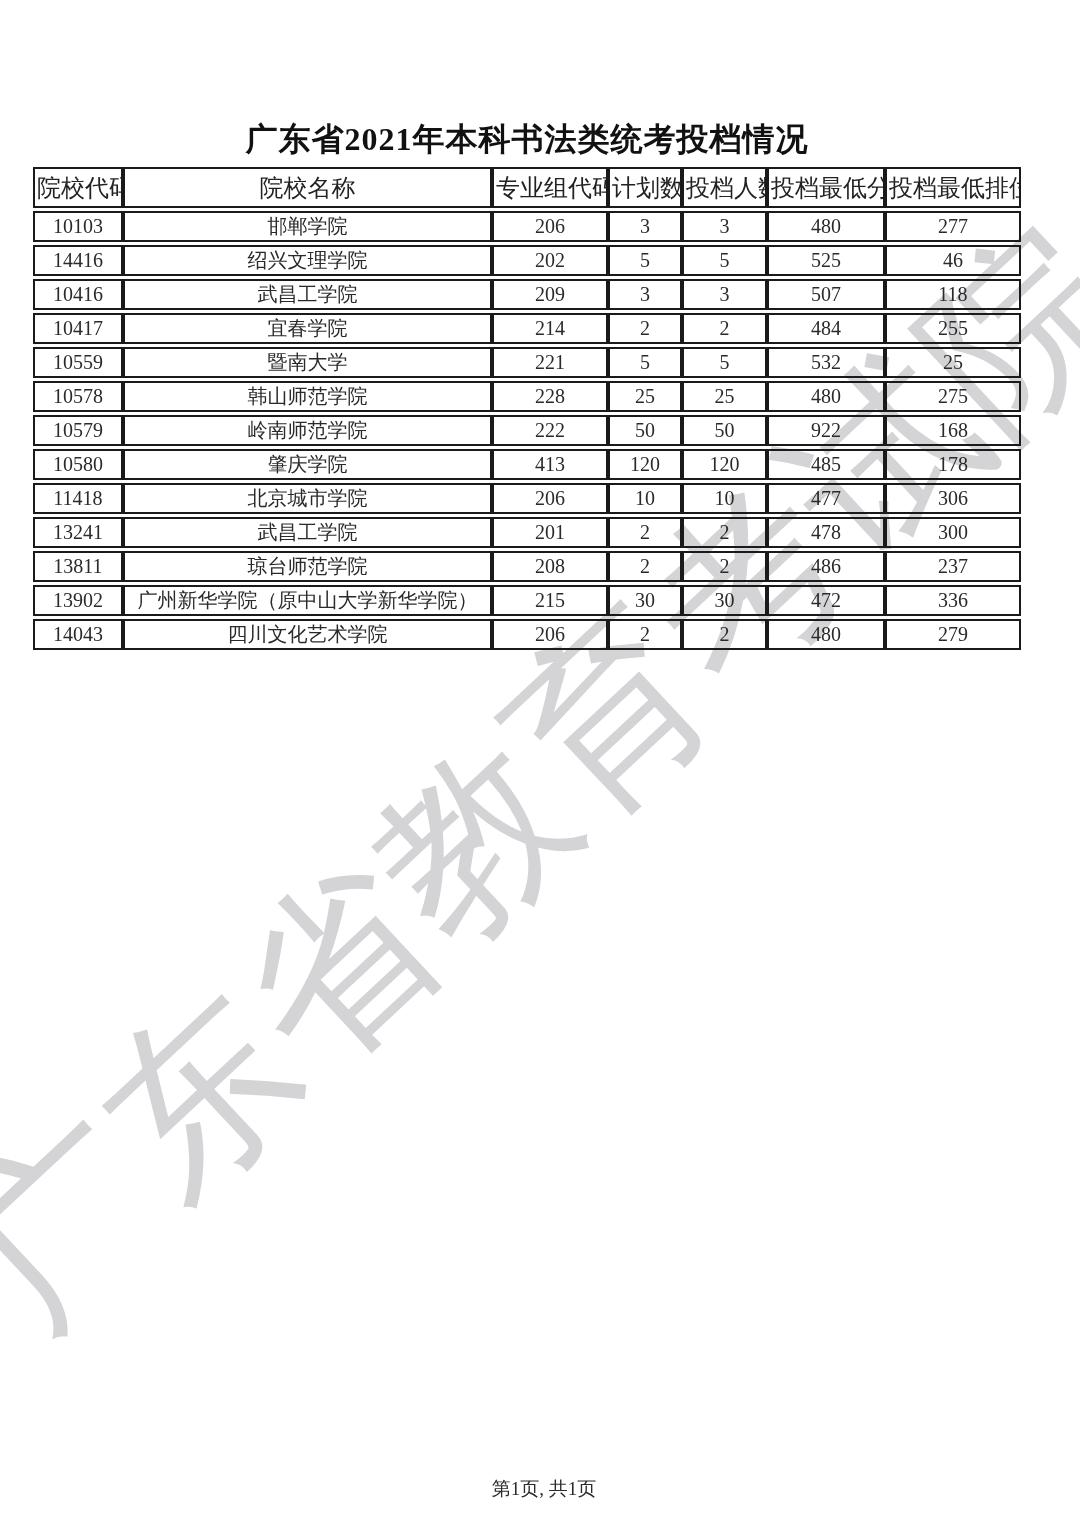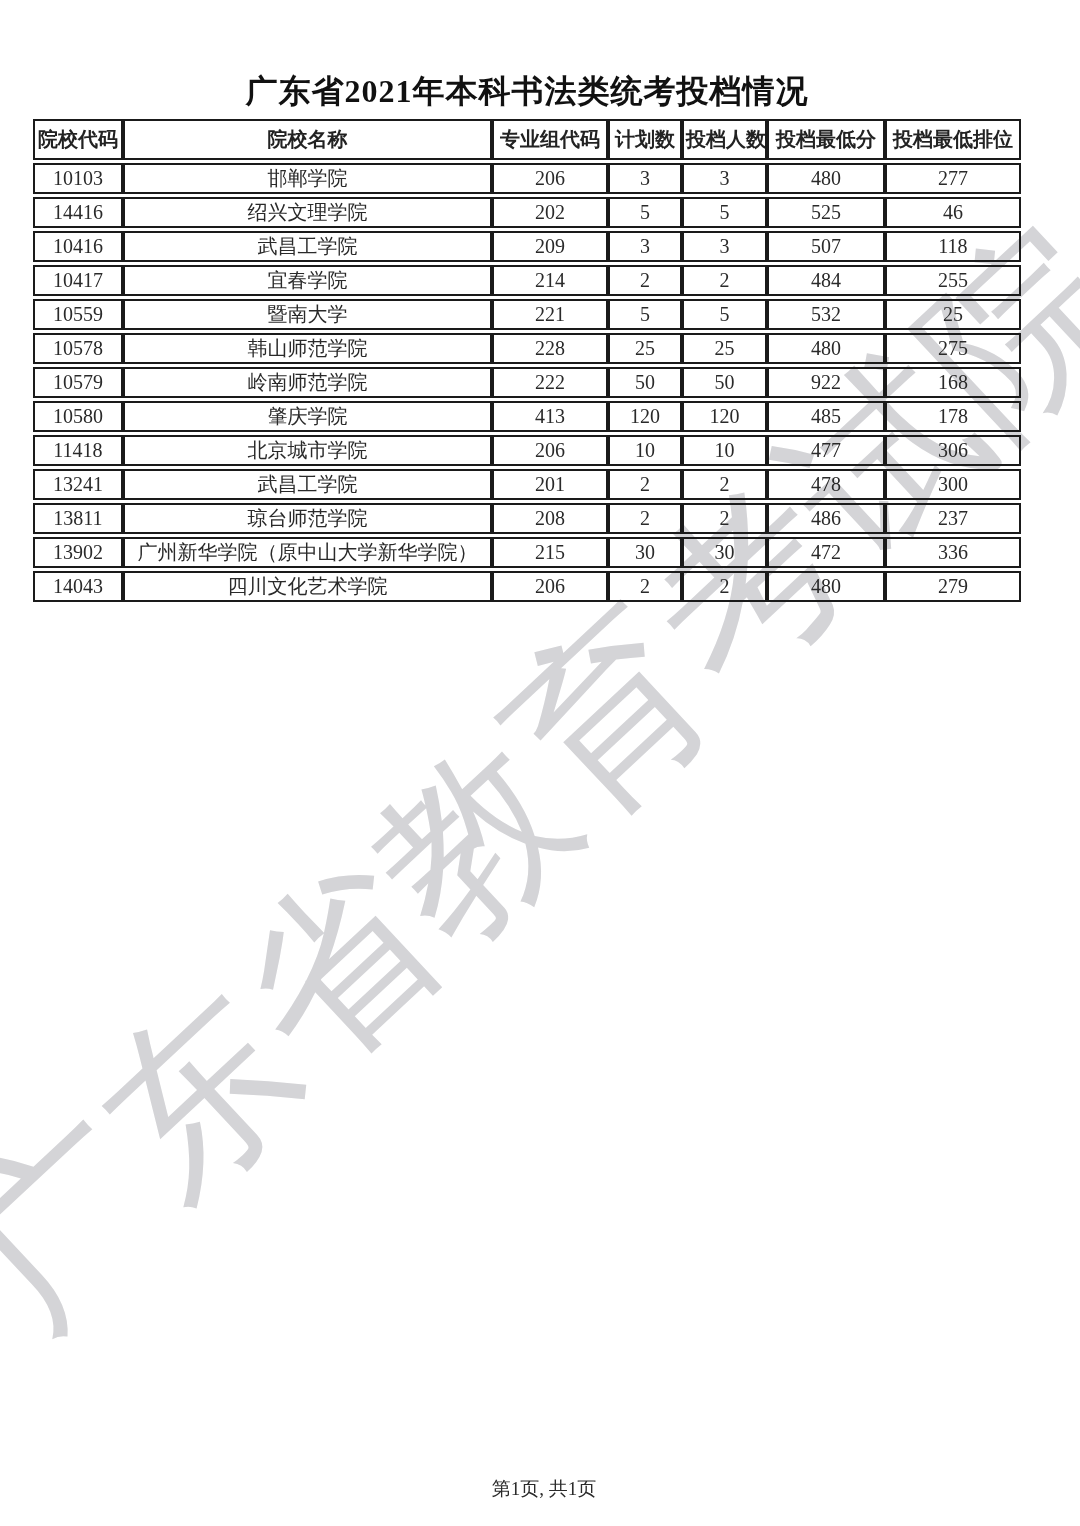--- a/index.html
+++ b/index.html
@@ -29,21 +29,21 @@
     pointer-events: none;
   }
   .content {
     position: relative;
     z-index: 1;
     margin-left: 33px;
     width: 988px;
   }
   .page-title {
     margin: 0;
-    padding-top: 72px;
+    padding-top: 120px;
     text-align: center;
     font-size: 32px;
     line-height: 38px;
     font-weight: bold;
     color: #111111;
     letter-spacing: 1px;
   }
   table.score-table {
     margin-top: 6px;
     width: 988px;
@@ -56,22 +56,22 @@
     border: 2px solid #1a1a1a;
     text-align: center;
     vertical-align: middle;
     padding: 0 2px;
     overflow: hidden;
     white-space: nowrap;
     background: transparent;
   }
   table.score-table th {
     height: 37px;
-    font-size: 20px;
-    font-weight: bold;
+    font-size: 24px;
+    font-weight: normal;
     color: #222222;
   }
   table.score-table td {
     height: 25px;
     font-size: 20px;
     color: #2a2a2a;
   }
   .page-footer {
     position: absolute;
     left: 4px;

